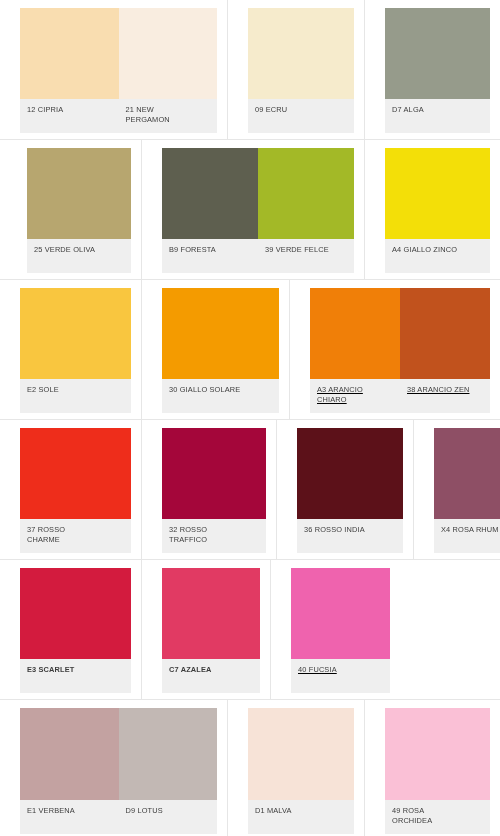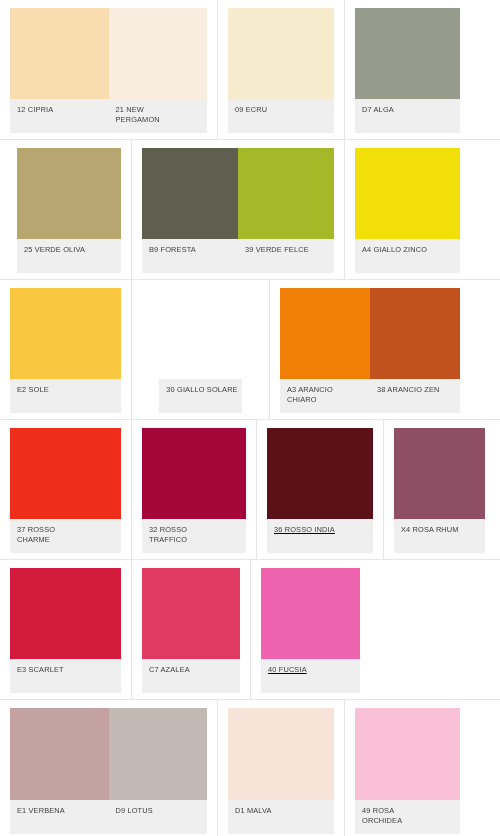--- a/index.html
+++ b/index.html
@@ -26,20 +26,21 @@
   }
   .swatch-row:last-child { border-bottom: none; }
   .swatch-card {
     position: relative;
     background: #ffffff;
     border-right: 1px solid #e6e6e6;
     padding: 8px 10px 6px 10px;
     display: flex;
     flex-direction: column;
     height: 100%;
+    margin-left: 10px;
   }
   .swatch-card.last-in-row { border-right: none; }
   .chips {
     display: flex;
     flex-direction: row;
     flex: 1 1 auto;
     min-height: 0;
   }
   .chip {
     flex: 1 1 0;
@@ -129,29 +130,29 @@
     </div>
     <div class="swatch-row">
       <div class="swatch-card" style="width: 132px; flex: 0 0 132px;">
         <div class="chips">
           <div class="chip" title="E2 SOLE" style="background: rgb(249, 198, 63);"></div>
         </div>
         <div class="labels">
           <div class="label-cell">E2 SOLE</div>
         </div>
       </div>
-      <div class="swatch-card" style="width: 138px; flex: 0 0 138px; align-items: center;">
+      <div class="swatch-card" style="width: 138px; flex: 0 0 138px;">
         <div class="chips">
           <div class="chip" title="30 GIALLO SOLARE" style="background: rgb(244, 155, 0);"></div>
         </div>
         <div class="labels">
           <div class="label-cell">30 GIALLO SOLARE</div>
         </div>
       </div>
-      <div class="swatch-card last-in-row" style="width: 200px; flex: 0 0 200px;">
+      <div class="swatch-card last-in-row" style="width: 200px; flex: 0 0 200px; text-decoration: underline;">
         <div class="chips">
           <div class="chip" title="A3 ARANCIO
 CHIARO" style="background: rgb(240, 127, 8);"></div>
           <div class="chip" title="38 ARANCIO ZEN" style="background: rgb(193, 82, 29);"></div>
         </div>
         <div class="labels">
           <div class="label-cell">A3 ARANCIO
 CHIARO</div>
           <div class="label-cell">38 ARANCIO ZEN</div>
         </div>
@@ -171,47 +172,47 @@
       <div class="swatch-card" style="width: 125px; flex: 0 0 125px;">
         <div class="chips">
           <div class="chip" title="32 ROSSO
 TRAFFICO" style="background: rgb(164, 6, 58);"></div>
         </div>
         <div class="labels">
           <div class="label-cell">32 ROSSO
 TRAFFICO</div>
         </div>
       </div>
-      <div class="swatch-card" style="width: 127px; flex: 0 0 127px; text-decoration: underline;">
+      <div class="swatch-card" style="width: 127px; flex: 0 0 127px;">
         <div class="chips">
           <div class="chip" title="36 ROSSO INDIA" style="background: rgb(92, 17, 25);"></div>
         </div>
         <div class="labels">
           <div class="label-cell">36 ROSSO INDIA</div>
         </div>
       </div>
       <div class="swatch-card last-in-row" style="width: 111px; flex: 0 0 111px;">
         <div class="chips">
           <div class="chip" title="X4 ROSA RHUM" style="background: rgb(142, 79, 101);"></div>
         </div>
         <div class="labels">
           <div class="label-cell">X4 ROSA RHUM</div>
         </div>
       </div>
     </div>
     <div class="swatch-row">
-      <div class="swatch-card" style="width: 132px; flex: 0 0 132px;">
+      <div class="swatch-card" style="width: 132px; flex: 0 0 132px; font-weight: bold;">
         <div class="chips">
           <div class="chip" title="E3 SCARLET" style="background: rgb(211, 27, 62);"></div>
         </div>
         <div class="labels">
           <div class="label-cell">E3 SCARLET</div>
         </div>
       </div>
-      <div class="swatch-card" style="width: 119px; flex: 0 0 119px;">
+      <div class="swatch-card" style="width: 119px; flex: 0 0 119px; font-weight: bold;">
         <div class="chips">
           <div class="chip" title="C7 AZALEA" style="background: rgb(225, 58, 99);"></div>
         </div>
         <div class="labels">
           <div class="label-cell">C7 AZALEA</div>
         </div>
       </div>
       <div class="swatch-card last-in-row" style="width: 119px; flex: 0 0 119px; text-decoration: underline;">
         <div class="chips">
           <div class="chip" title="40 FUCSIA" style="background: rgb(239, 99, 174);"></div>

